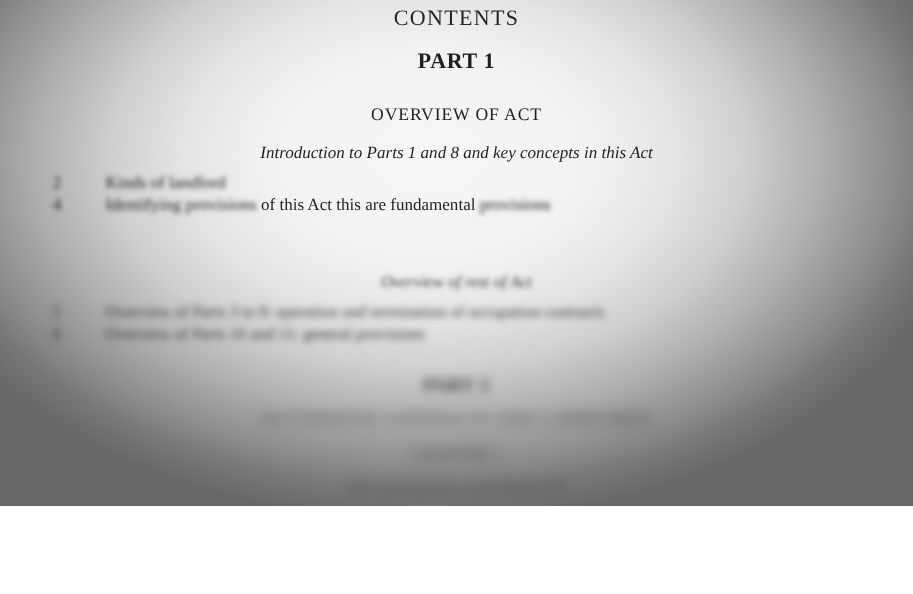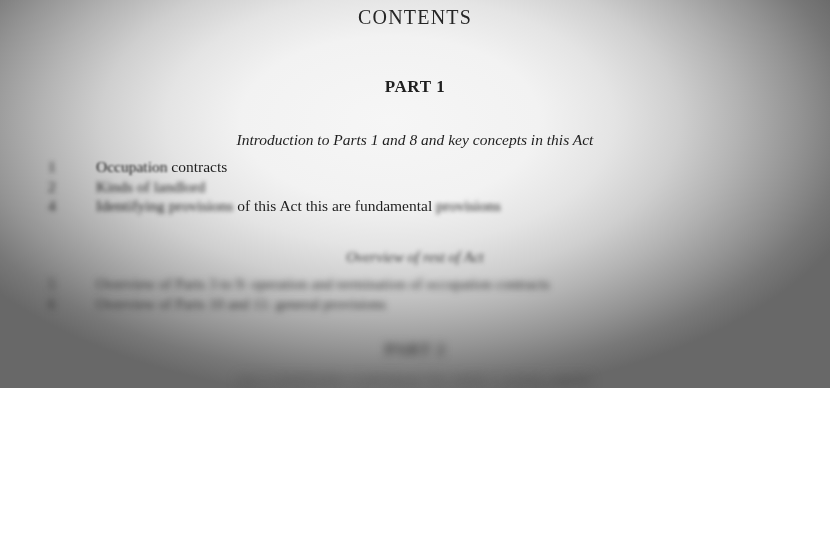--- a/index.html
+++ b/index.html
@@ -1,28 +1,28 @@
 <!DOCTYPE html>
 <html><head>
 <meta charset="utf-8">
 <style>
   html,body{margin:0;padding:0;}
   body{width:830px;height:540px;overflow:hidden;}
   .page{
-    position:relative;width:830px;height:388px;overflow:hidden;
+    position:relative;width:830px;height:460px;overflow:hidden;
     font-family:"Liberation Serif", serif;
     color:#1f1f1f;
     background:
       radial-gradient(60% 72% at 47% 31%,
         #f6f6f6 0%, #f2f2f2 30%, #e4e4e4 45%, #cfcfcf 58%,
         #b3b3b3 70%, #949494 82%, #787878 92%, #686868 100%);
   }
   .center{position:absolute;left:0;right:0;text-align:center;white-space:nowrap;}
   .title{top:6px;font-size:20px;letter-spacing:1.2px;color:#262626;}
-  .part-label{top:77px;font-size:17px;font-weight:bold;letter-spacing:.6px;font-family:Liberation Serif, serif;}
+  .part-label{top:45px;font-size:20px;font-weight:bold;letter-spacing:.6px;font-family:Liberation Serif, serif;}
   .part-title{top:96px;font-size:16px;letter-spacing:.8px;}
   .note{top:131px;font-size:15.5px;font-style:italic;}
   .note2{top:249px;font-size:15px;font-style:italic;color:#3a3a3a;}
   .list{position:absolute;left:0;width:100%;font-size:15.5px;}
   .list1{top:158px;}
   .list2{top:276px;font-size:15px;color:#333;}
   .list3{top:465px;font-size:15px;color:#333;}
   .row{position:relative;height:19.6px;}
   .num{position:absolute;left:48px;}
   .txt{position:absolute;left:96px;white-space:pre;}
@@ -44,27 +44,24 @@
   .b60{filter:blur(6px);}
 </style>
 </head>
 <body>
 
 <div class="page">
 
   <div class="center title b03">CONTENTS</div>
 
   <div class="center part-label b03">PART 1</div>
+  <div class="center part-title b03">OVERVIEW OF ACT</div>
   <div class="center note b03">Introduction to Parts 1 and 8 and key concepts in this Act</div>
 
   <div class="list list1">
-    <div class="row">
-      <span class="num b25">1</span>
-      <span class="txt"><span class="b12">Occupation </span><span class="b03">contracts</span><span></span></span>
-    </div>
     <div class="row">
       <span class="num b25">2</span>
       <span class="txt"><span class="b22">Kinds of landlord</span><span></span><span></span></span>
     </div>
     <div class="row">
       <span class="num b25">4</span>
       <span class="txt"><span class="b22">Identifying provisions </span><span class="b03">of this Act this are fundamental </span><span class="b22">provisions</span></span>
     </div>
   </div>
 

